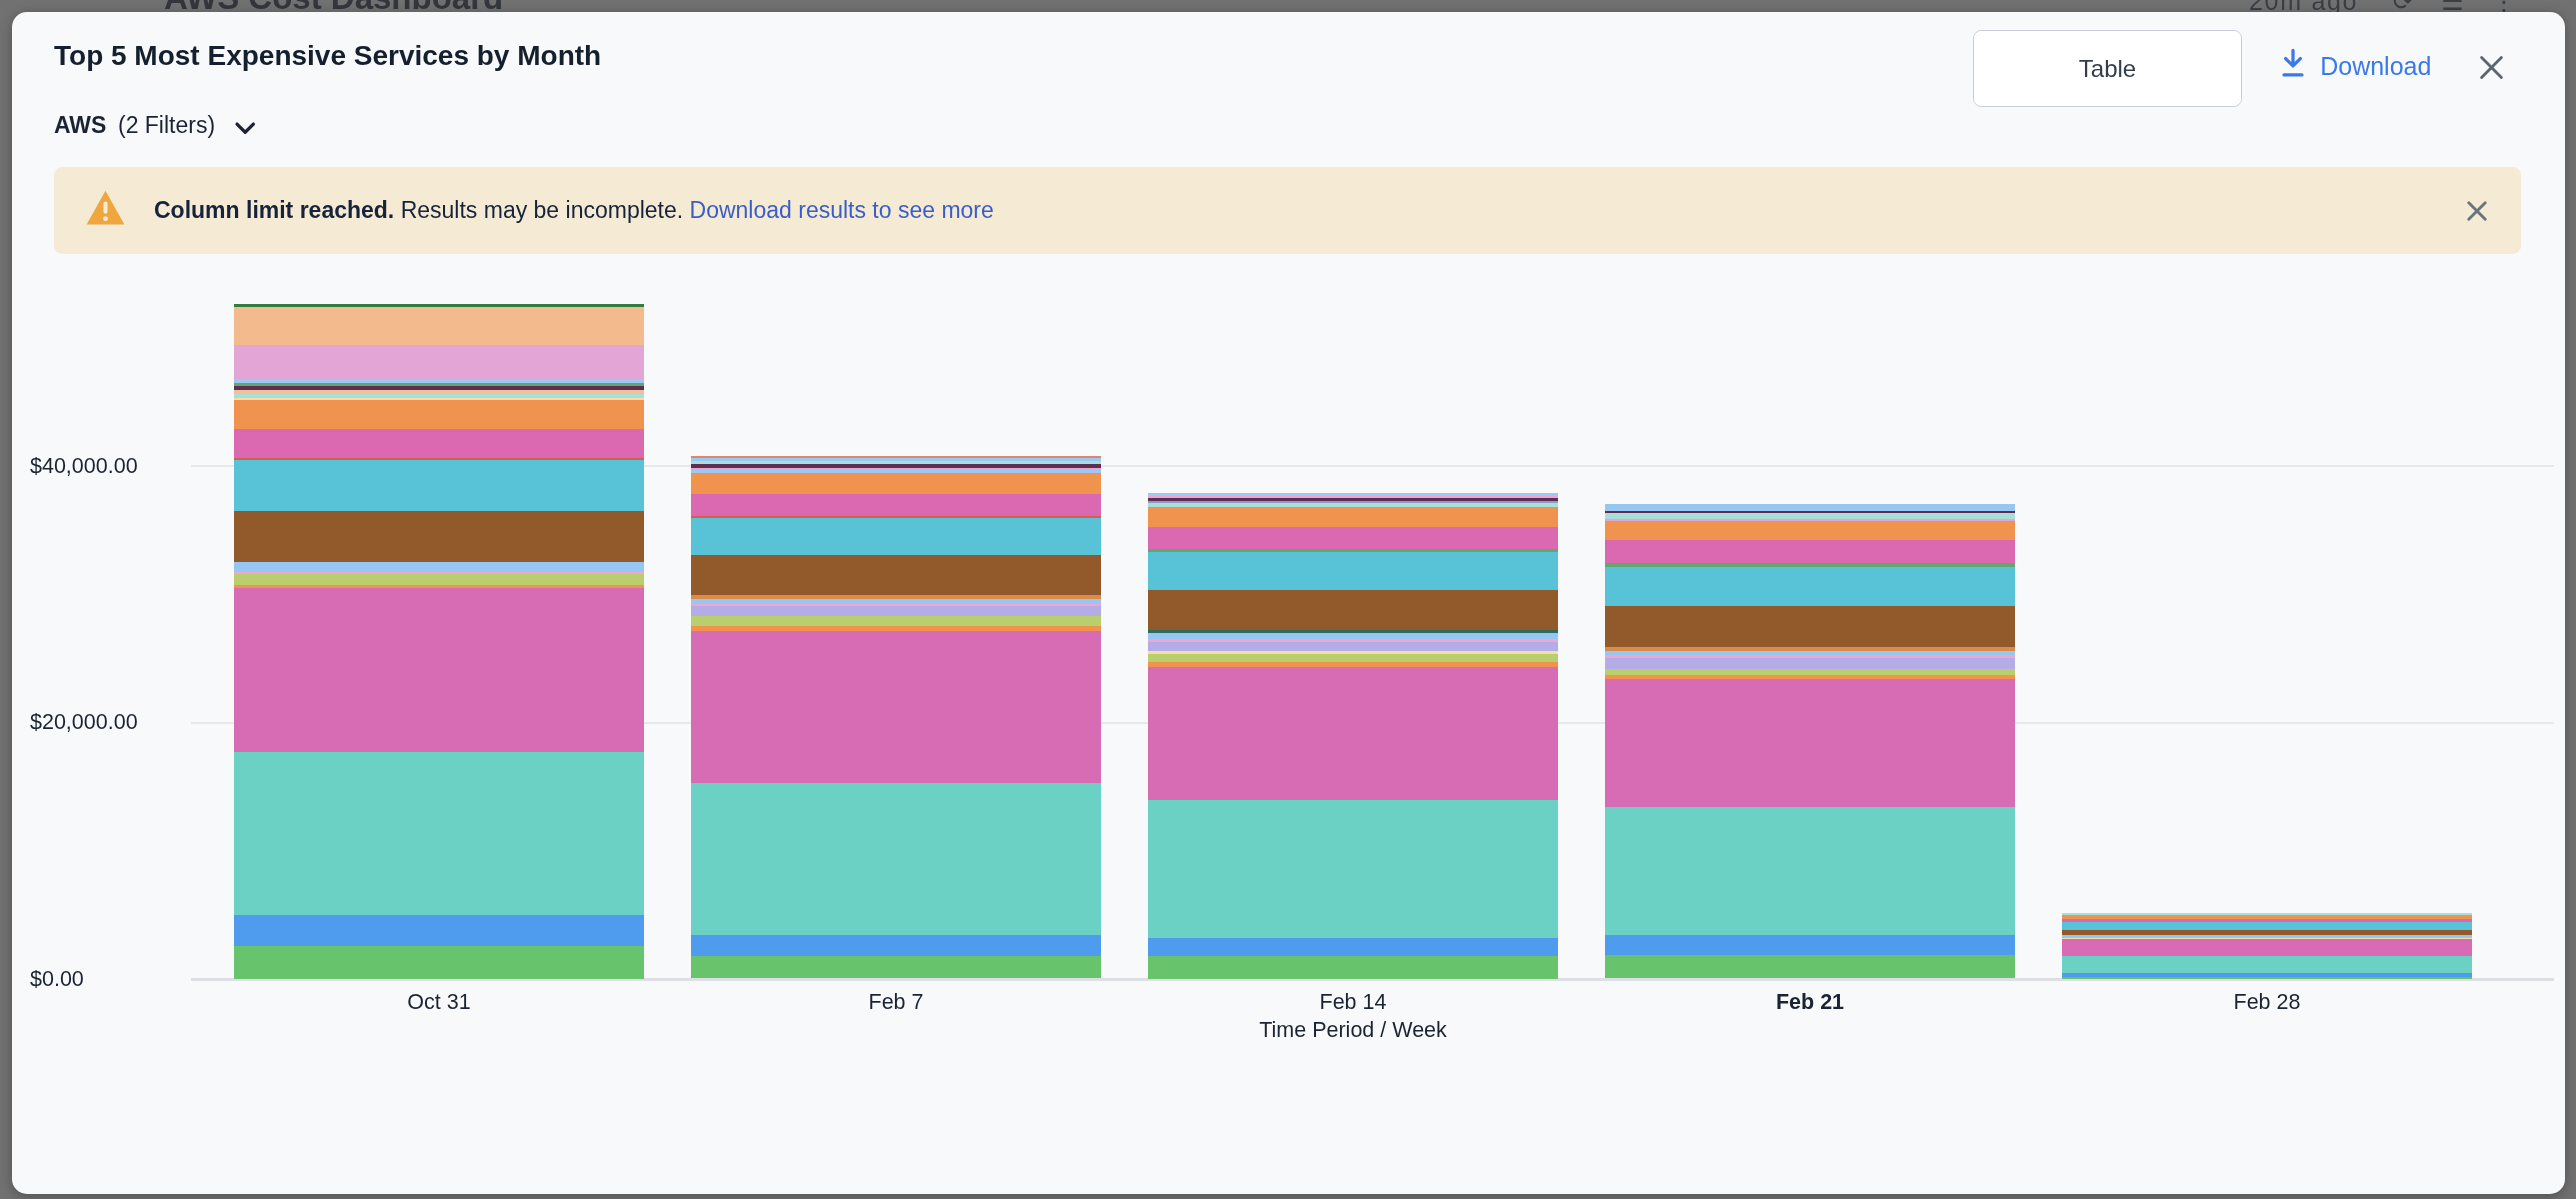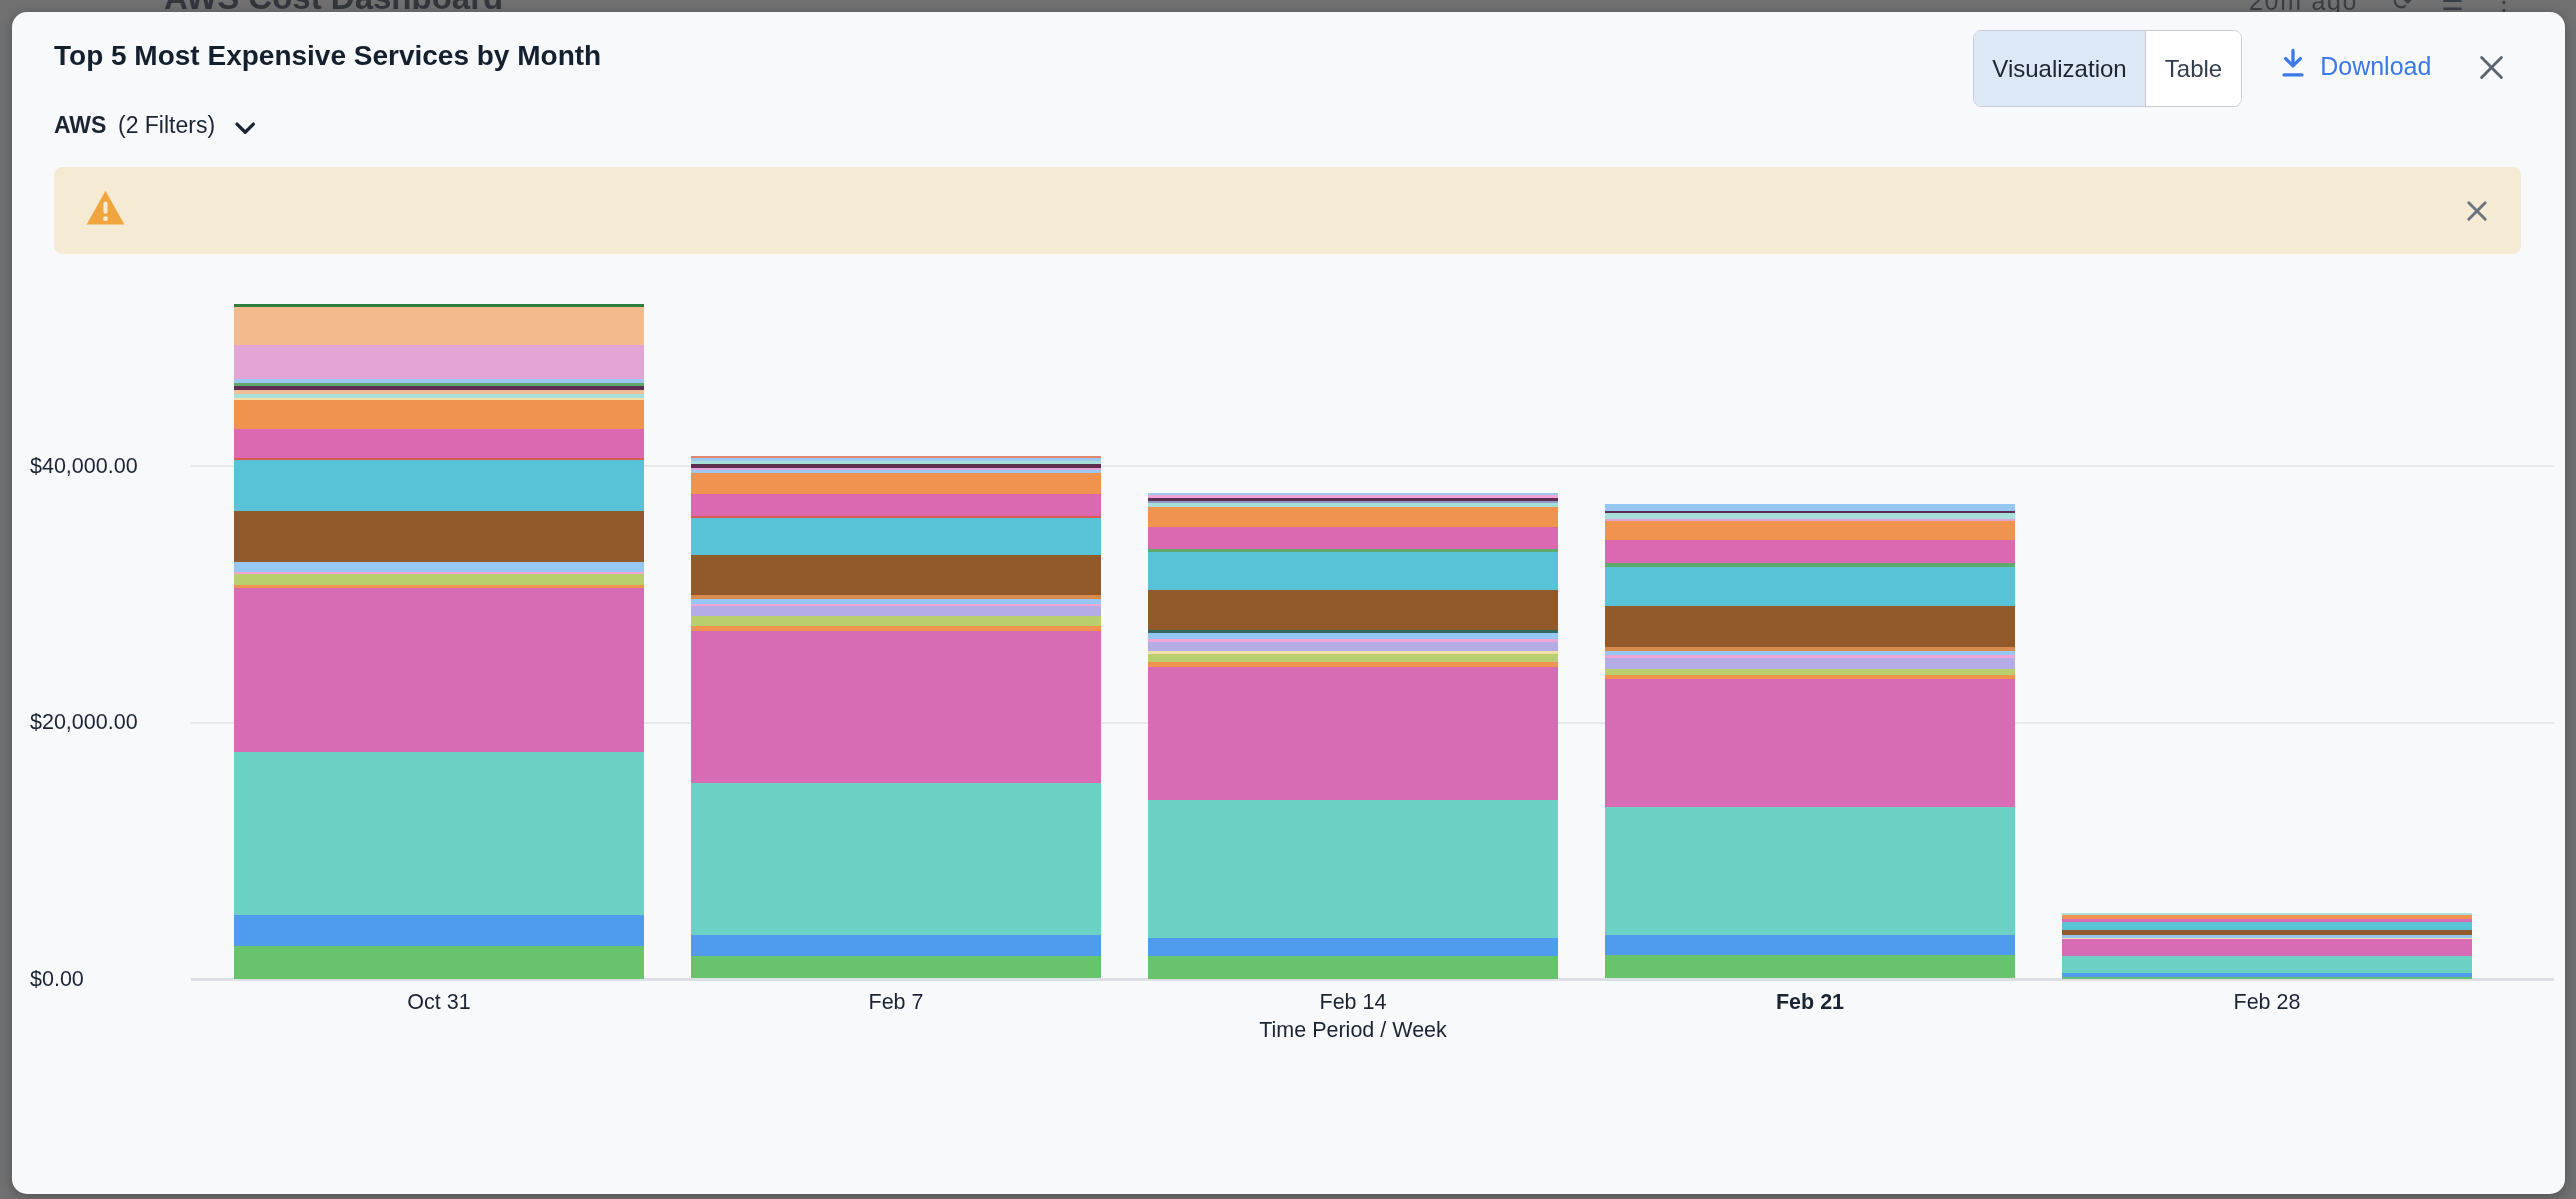--- a/index.html
+++ b/index.html
@@ -66,21 +66,20 @@
     <span>20m ago</span>
     &nbsp;&nbsp;&nbsp;⟳&nbsp;&nbsp;&nbsp;☰&nbsp;&nbsp;&nbsp;⋮
   </div>
 </div>
 
 <div class="card"></div>
 
 <div class="page-title">Top 5 Most Expensive Services by Month</div>
 
 <div class="view-toggle">
-  <div class="toggle-seg selected">Visualization</div>
   <div class="toggle-seg unselected">Table</div>
 </div>
 
 <div class="download-btn">
   <span>
     <svg width="28" height="31" viewBox="0 0 34 38">
       <path d="M17 3 V21 M8 13 L17 22 L26 13" fill="none" stroke="#3B78E8" stroke-width="4" stroke-linecap="round" stroke-linejoin="round"></path>
       <path d="M6 33 H28" fill="none" stroke="#3B78E8" stroke-width="4" stroke-linecap="round"></path>
     </svg>
   </span>
@@ -104,20 +103,22 @@
 </div>
 
 <div class="banner">
   <span class="banner-icon">
     <svg width="41" height="38" viewBox="0 0 50 46">
       <path d="M25 2 L48 43 H2 Z" fill="#F0A63F"></path>
       <rect x="22.5" y="15" width="5" height="15" rx="2.5" fill="#F5EAD3"></rect>
       <circle cx="25" cy="36" r="3" fill="#F5EAD3"></circle>
     </svg>
   </span>
+  <div class="banner-text"><span class="banner-bold">Column limit reached.</span><span> Results may be incomplete. </span><span class="banner-link">Download results to see more</span>
+  </div>
   <span class="banner-close">
     <svg width="28" height="28" viewBox="0 0 34 34">
       <path d="M7 7 L27 27 M27 7 L7 27" stroke="#6A7380" stroke-width="3.5" stroke-linecap="round"></path>
     </svg>
   </span>
 </div>
 
 <div id="plot">
     <div class="gridline axis" style="left: 191px; width: 2363px; top: 978px;"></div>
     <div class="y-tick-label" style="left: 30px; top: 979px;">$0.00</div>

